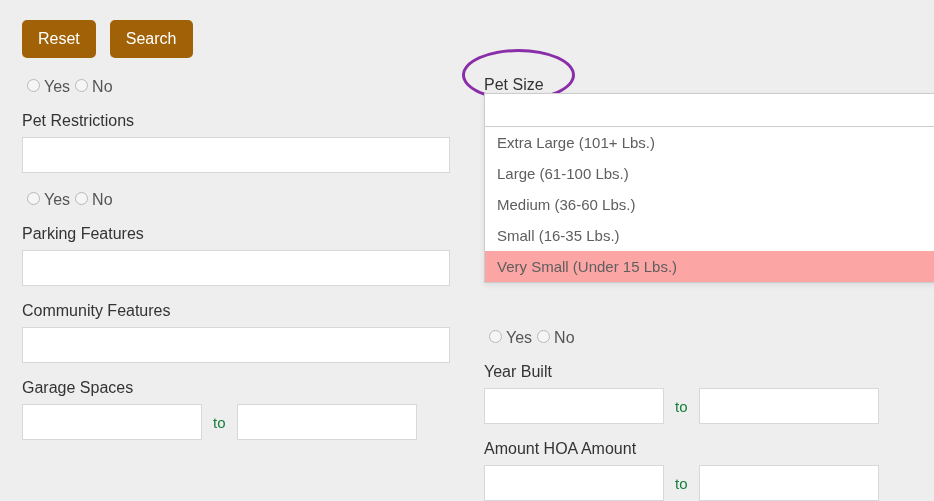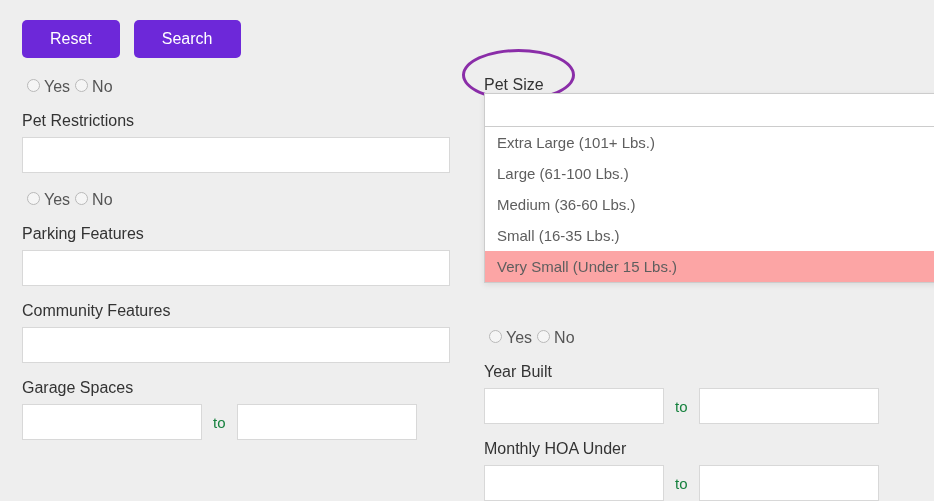--- a/index.html
+++ b/index.html
@@ -7,24 +7,24 @@
     margin: 0;
     background: #eeeeee;
     font-family: -apple-system, BlinkMacSystemFont, "Segoe UI", Arial, sans-serif;
     color: #2f2f2f;
     font-size: 16px;
     width: 934px;
     padding: 20px 22px;
   }
   .btn-row { display: flex; gap: 14px; margin-bottom: 18px; }
   .btn {
-    background: #6d28d9;
+    background: #a16207;
     color: #fff;
     border: none;
-    padding: 10px 28px;
+    padding: 10px 16px;
     border-radius: 5px;
     font-size: 16px;
     font-weight: 500;
     cursor: pointer;
   }
   .cols { display: flex; gap: 34px; }
   .col { flex: 1; position: relative; }
   .field-label { display: block; margin-bottom: 7px; font-size: 16px; color: #333; }
   .group { margin-bottom: 16px; }
   .radio-row { display: flex; align-items: center; color: #555; }
@@ -165,21 +165,21 @@
     <div class="group">
       <span class="field-label">Year Built</span>
       <div class="range-row">
         <input class="text-input" value="" style="">
         <span class="range-to">to</span>
         <input class="text-input" value="" style="">
       </div>
     </div>
 
     <div class="group">
-      <span class="field-label">Monthly HOA Under</span>
+      <span class="field-label">Amount HOA Amount</span>
       <div class="range-row">
         <input class="text-input" value="" style="">
         <span class="range-to">to</span>
         <input class="text-input" value="" style="">
       </div>
     </div>
 
   </div>
 </div>
 

